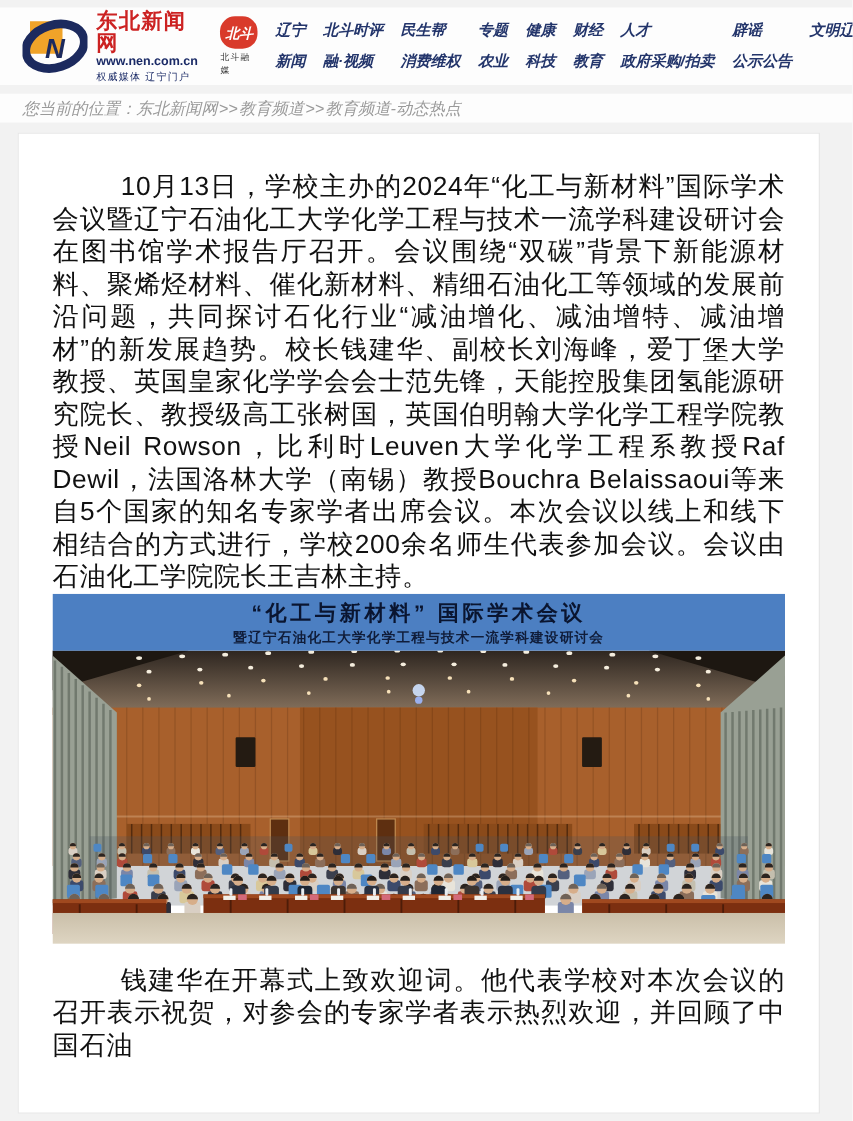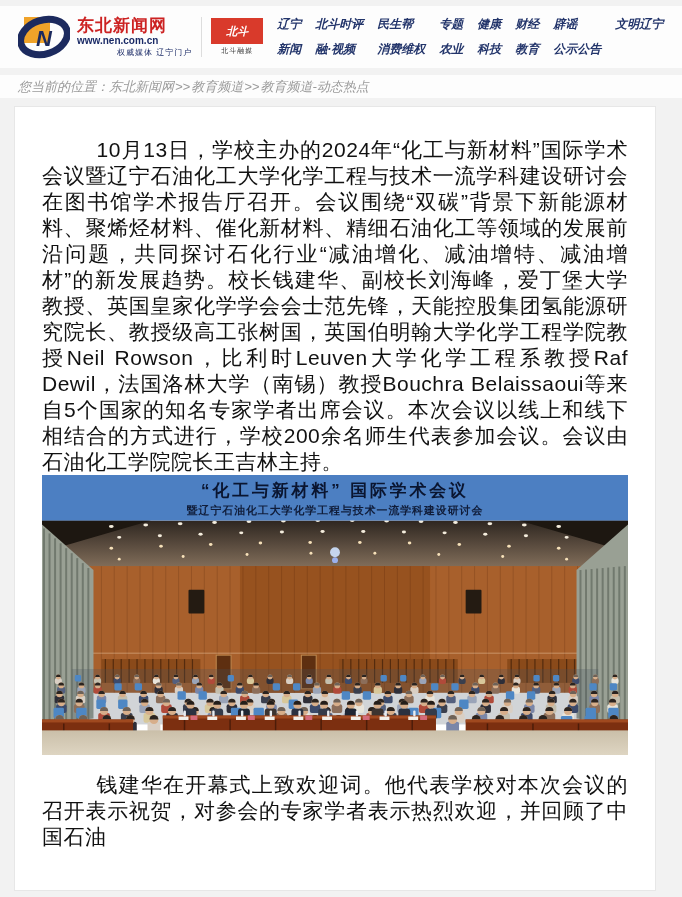--- a/index.html
+++ b/index.html
@@ -11,24 +11,24 @@
   html,body{width:682px;height:897px;overflow:hidden;}
   body{background:var(--page-bg);font-family:"Liberation Sans","DejaVu Sans",sans-serif;}
 
   
   .header-band{margin-top:6px;height:62px;background:var(--band-bg);display:flex;align-items:center;padding:0 10px 0 18px;}
   .logo-wrap{display:flex;align-items:center;gap:7px;cursor:pointer;}
   .logo-mark{width:52px;height:44px;position:relative;flex:0 0 auto;}
   .logo-text{display:flex;flex-direction:column;line-height:1.05;}
   .logo-sitename{color:var(--brand-red);font-weight:bold;font-size:17px;letter-spacing:1px;}
   .logo-url{color:var(--link-navy);font-weight:bold;font-size:10px;margin-top:2px;}
-  .logo-slogan{color:var(--link-navy);font-size:8px;margin-top:2px;letter-spacing:1px;margin-left:40px;}
+  .logo-slogan{color:var(--link-navy);font-size:8px;margin-top:2px;letter-spacing:1px;}
   .header-divider{width:1px;height:40px;background:#ddd;margin:0 9px;}
   .beidou{display:flex;flex-direction:column;align-items:center;cursor:pointer;}
-  .beidou-box{width:52px;height:26px;background:#d93a2b;border-radius:0;color:#fff;font-weight:bold;font-size:11px;display:flex;align-items:center;justify-content:center;font-style:italic;}
+  .beidou-box{width:30px;height:26px;background:#d93a2b;border-radius:12px;color:#fff;font-weight:bold;font-size:11px;display:flex;align-items:center;justify-content:center;font-style:italic;}
   .beidou-sub{font-size:7px;color:#333;margin-top:2px;letter-spacing:1px;}
   .main-nav{display:flex;gap:14px;margin-left:14px;flex:1;}
   .nav-col{display:flex;flex-direction:column;align-items:flex-start;gap:8px;font-style:italic;}
   .nav-item{color:var(--nav-navy);font-size:12px;font-weight:bold;white-space:nowrap;cursor:pointer;}
   .nav-item:empty{display:none;}
 
   
   .crumb-band{margin-top:7px;height:23px;background:var(--band-bg);display:flex;align-items:center;padding-left:18px;font-size:13px;color:var(--crumb-gray);font-style:italic;}
   .crumb-band a{color:var(--crumb-gray);text-decoration:none;cursor:pointer;}
   .crumb-sep{margin:0 1px;}
@@ -84,20 +84,24 @@
         <span class="nav-item">专题</span>
         <span class="nav-item">农业</span>
       </div>
       <div class="nav-col">
         <span class="nav-item">健康</span>
         <span class="nav-item">科技</span>
       </div>
       <div class="nav-col">
         <span class="nav-item">财经</span>
         <span class="nav-item">教育</span>
+      </div>
+      <div class="nav-col">
+        <span class="nav-item">人才</span>
+        <span class="nav-item">政府采购/拍卖</span>
       </div>
       <div class="nav-col">
         <span class="nav-item">辟谣</span>
         <span class="nav-item">公示公告</span>
       </div>
       <div class="nav-col">
         <span class="nav-item">文明辽宁</span>
       </div>
     </nav>
 

